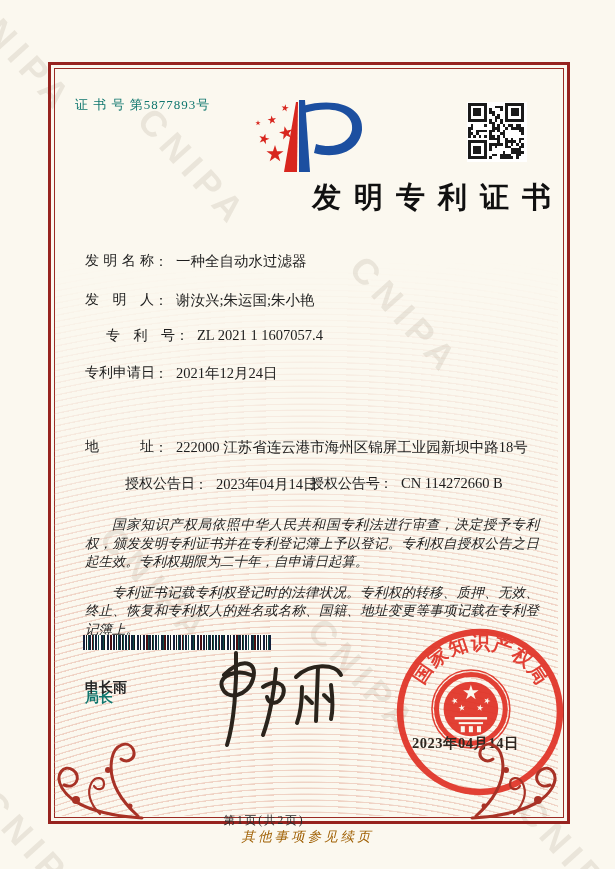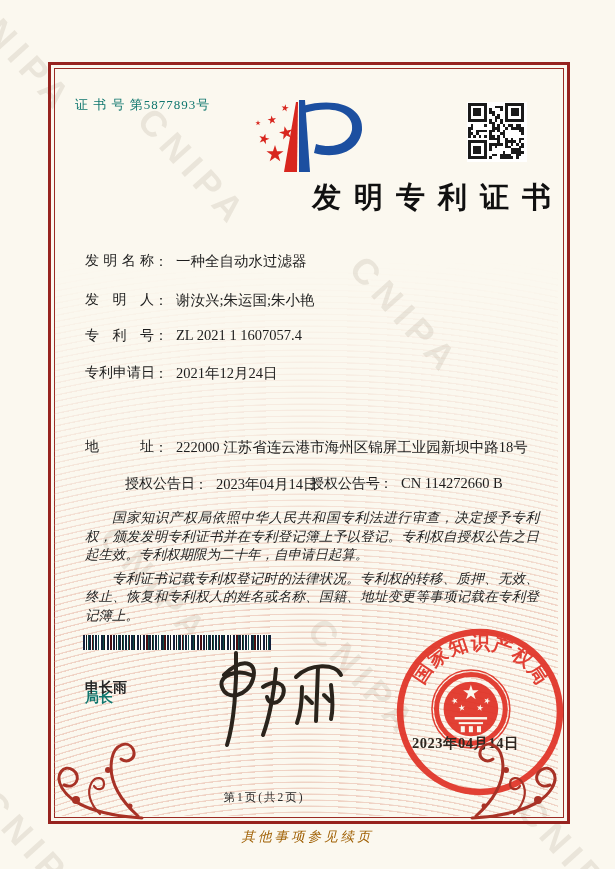--- a/index.html
+++ b/index.html
@@ -45,21 +45,21 @@
   }
   
   .frow{position:absolute; left:85px; width:460px; font-size:14px; white-space:nowrap;}
   .flabel{display:inline-block; width:69px; text-align:justify; text-align-last:justify; vertical-align:top;}
   .fcolon{display:inline-block; margin-right:8px;}
   .fvalue{font-size:14.5px;}
   .pair2{position:absolute; left:185px; top:0;}
   
   .paras{position:absolute; left:85px; top:504px; width:454px;
     font-size:13.5px; font-style:italic; line-height:18.5px; color:#242424;}
-  .paras p{margin:5px 0 2px 0; text-indent:2em; text-align:justify;}
+  .paras p{margin:12px 0 2px 0; text-indent:2em; text-align:justify;}
   
   .barcode{
     position:absolute; left:83px; top:635px; width:188px; height:15px; background:#fff;
     background-image:
       repeating-linear-gradient(90deg,#14213c 0 2px,transparent 2px 6px),
       repeating-linear-gradient(90deg,#0d4d4a 0 1px,transparent 1px 5px),
       repeating-linear-gradient(90deg,#4a0d10 0 2px,transparent 2px 9px),
       repeating-linear-gradient(90deg,#161616 0 1px,transparent 1px 3px);
   }
   
@@ -72,21 +72,21 @@
   .seal{position:absolute; left:394px; top:626px;}
   .seal-date{
     position:absolute; left:412px; top:734px; font-size:14.5px; font-weight:bold;
     color:#2e2720; letter-spacing:0.5px;
   }
   
   .orn{position:absolute; width:100px; height:92px;}
   .orn-bl{left:46px; top:730px;}
   .orn-br{left:468px; top:730px; transform:scaleX(-1);}
   
-  .page-info{position:absolute; left:48px; top:790px; width:432px; text-align:center;
+  .page-info{position:absolute; left:48px; top:813px; width:432px; text-align:center;
     font-size:11.5px; letter-spacing:2px; color:#2a2a2a;}
   .cont-note{position:absolute; left:0; top:828px; width:615px; text-align:center;
     font-size:13.5px; font-style:italic; letter-spacing:3px; color:#a16207;}
 </style>
 </head>
 <body>
 
 <svg width="0" height="0" style="position:absolute">
   <defs>
     <path id="star" d="M0,-1 L0.224,-0.309 0.951,-0.309 0.363,0.118 0.588,0.809 0,0.382 -0.588,0.809 -0.363,0.118 -0.951,-0.309 -0.224,-0.309 Z"></path>
@@ -348,21 +348,21 @@
     </div>
 
   <div class="title">发明专利证书</div>
 
   <div class="frow" style="top:252px;">
     <span class="flabel">发明名称</span><span class="fcolon">：</span><span class="fvalue">一种全自动水过滤器</span>
   </div>
   <div class="frow" style="top:291px;">
     <span class="flabel">发明人</span><span class="fcolon">：</span><span class="fvalue">谢汝兴;朱运国;朱小艳</span>
   </div>
-  <div class="frow" style="top:327px;">
+  <div class="frow" style="top:327px;margin-left:21px;">
     <span class="flabel">专利号</span><span class="fcolon">：</span><span class="fvalue">ZL 2021 1 1607057.4</span>
   </div>
   <div class="frow" style="top:364px;">
     <span class="flabel">专利申请日</span><span class="fcolon">：</span><span class="fvalue">2021年12月24日</span>
   </div>
   <div class="frow" style="top:438px;">
     <span class="flabel">地址</span><span class="fcolon">：</span><span class="fvalue">222000 江苏省连云港市海州区锦屏工业园新坝中路18号</span>
   </div>
   <div class="frow" style="top:475px;margin-left:40px;">
     <span class="flabel">授权公告日</span><span class="fcolon">：</span><span class="fvalue">2023年04月14日</span>

